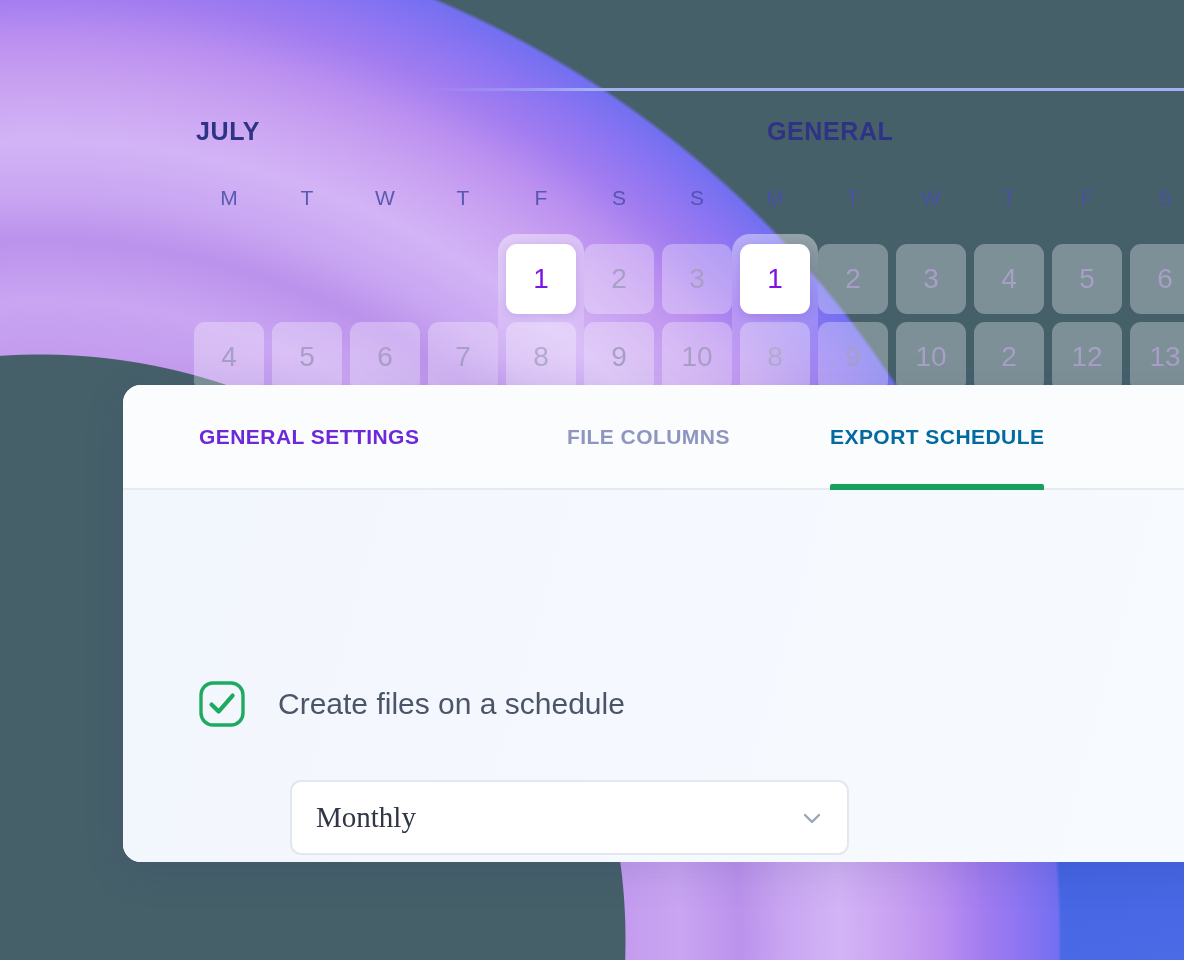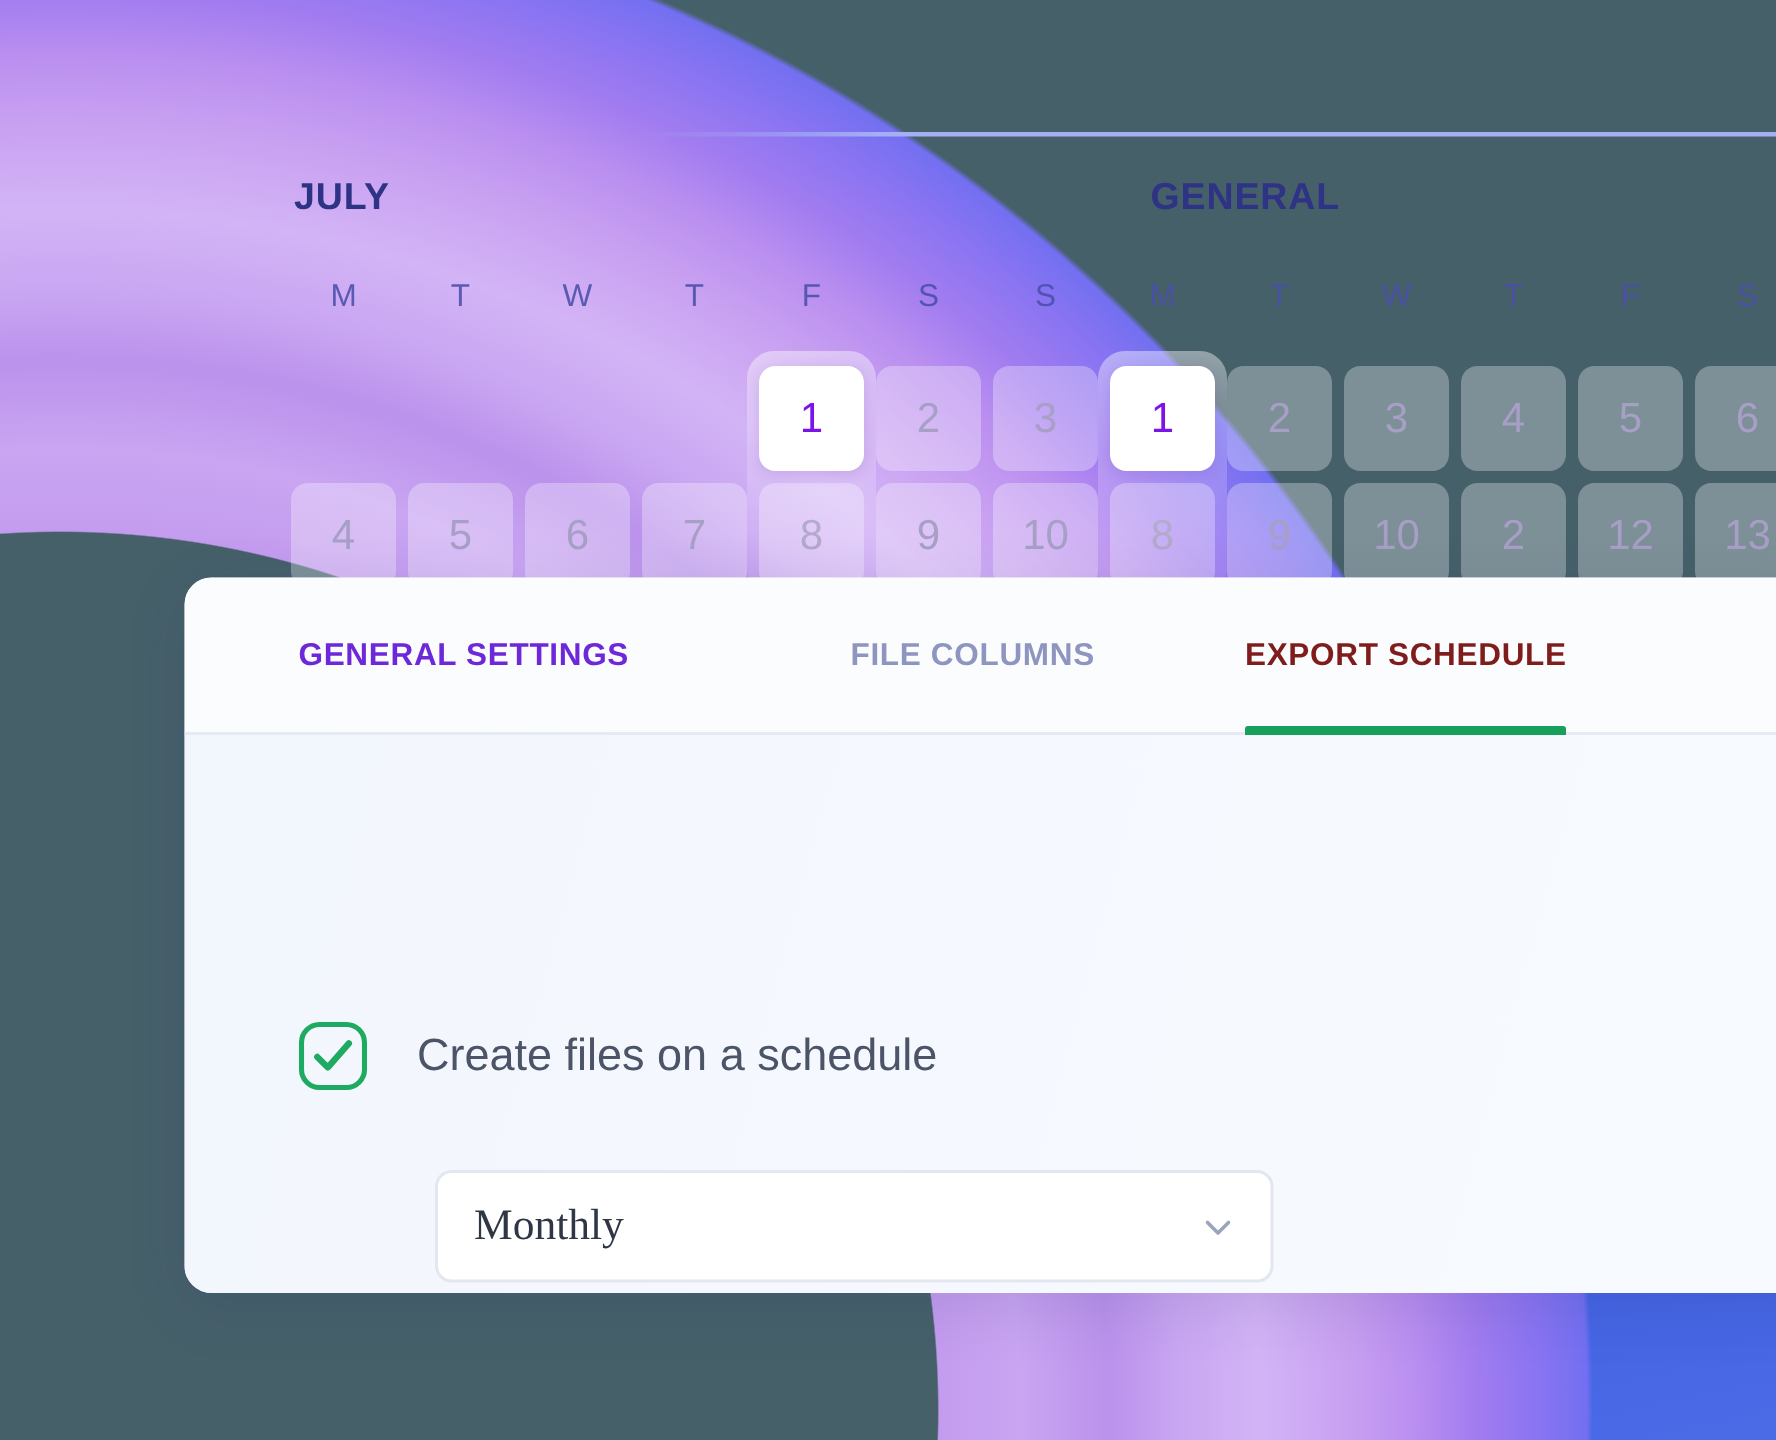--- a/index.html
+++ b/index.html
@@ -340,21 +340,21 @@
 
   <div class="card">
 
     <div class="tabbar">
       <div class="tab" id="tab-0" style="color: #6d28d9;">
         <span>GENERAL SETTINGS</span>
       </div>
       <div class="tab" id="tab-1" style="color: rgb(142, 150, 192);">
         <span>FILE COLUMNS</span>
       </div>
-      <div class="tab active" id="tab-2" style="color: #7f1d1d;">
+      <div class="tab active" id="tab-2" style="color: #0369a1;">
         <span>EXPORT SCHEDULE</span>
         <span class="tab-underline" style="background: rgb(22, 160, 91);"></span>
       </div>
     </div>
 
     <div class="card-body">
 
       <div class="check-row">
         <span class="checkbox">
           <svg width="46" height="46" viewBox="0 0 46 46" aria-hidden="true">

